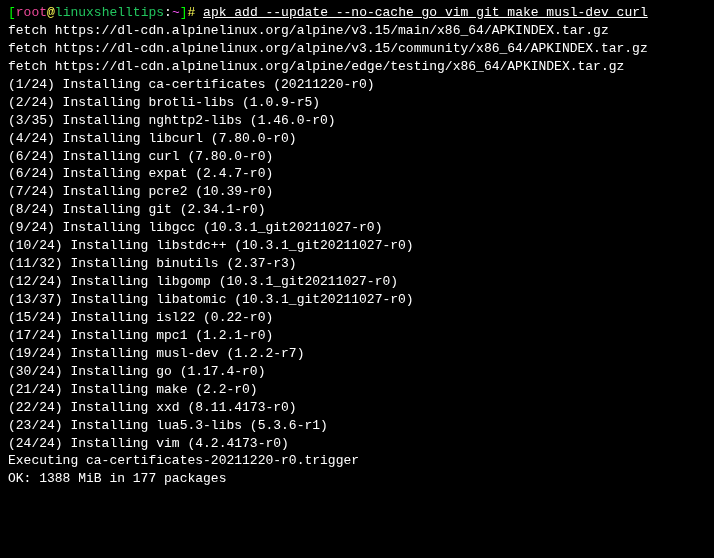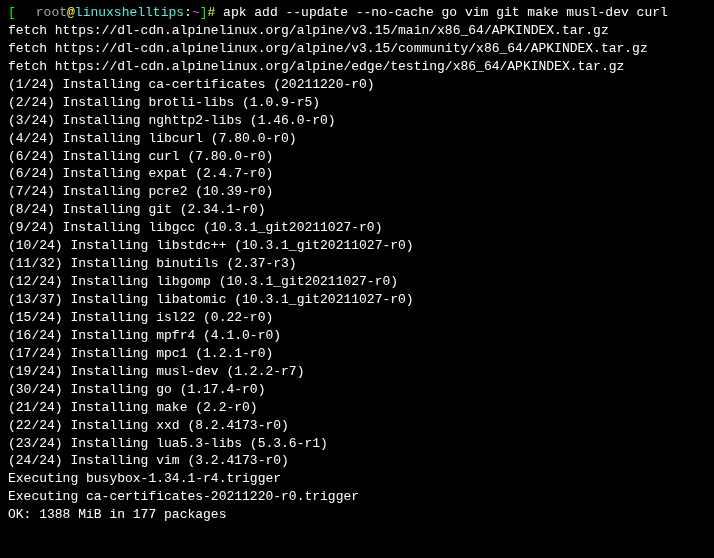--- a/index.html
+++ b/index.html
@@ -12,54 +12,52 @@
       line-height: 1.38;
       width: 714px;
       height: 558px;
       box-sizing: border-box;
       overflow: hidden;
     }
     .line {
       white-space: pre;
     }
     .bracket { color: #00ff00; }
-    .user { color: #a3a3a3; margin-left: 20px; }
+    .user { color: #ec4899; }
     .at { color: #ffff55; }
-    .host { color: #5eead4; }
+    .host { color: #22c55e; }
     .path { color: #ff55ff; }
     .hash { color: #ffff55; }
-    .cmd { color: #ffffff; }
+    .cmd { color: #ffffff; text-decoration: underline; }
     .out { color: #ffffff; }
   </style>
 </head>
 <body>
 
 <div id="terminal">
     <div class="line"><span><span class="bracket">[</span><span class="user">root</span><span class="at">@</span><span class="host">linuxshelltips</span><span class="out">:</span><span class="path">~</span><span class="bracket">]</span><span class="hash"># </span></span><span class="cmd">apk add --update --no-cache go vim git make musl-dev curl</span></div>
     <div class="line"><span class="out">fetch https://dl-cdn.alpinelinux.org/alpine/v3.15/main/x86_64/APKINDEX.tar.gz</span></div>
     <div class="line"><span class="out">fetch https://dl-cdn.alpinelinux.org/alpine/v3.15/community/x86_64/APKINDEX.tar.gz</span></div>
     <div class="line"><span class="out">fetch https://dl-cdn.alpinelinux.org/alpine/edge/testing/x86_64/APKINDEX.tar.gz</span></div>
     <div class="line"><span class="out">(1/24) Installing ca-certificates (20211220-r0)</span></div>
     <div class="line"><span class="out">(2/24) Installing brotli-libs (1.0.9-r5)</span></div>
-    <div class="line"><span class="out">(3/24) Installing nghttp2-libs (1.46.0-r0)</span></div>
+    <div class="line"><span class="out">(3/35) Installing nghttp2-libs (1.46.0-r0)</span></div>
     <div class="line"><span class="out">(4/24) Installing libcurl (7.80.0-r0)</span></div>
     <div class="line"><span class="out">(6/24) Installing curl (7.80.0-r0)</span></div>
     <div class="line"><span class="out">(6/24) Installing expat (2.4.7-r0)</span></div>
     <div class="line"><span class="out">(7/24) Installing pcre2 (10.39-r0)</span></div>
     <div class="line"><span class="out">(8/24) Installing git (2.34.1-r0)</span></div>
     <div class="line"><span class="out">(9/24) Installing libgcc (10.3.1_git20211027-r0)</span></div>
     <div class="line"><span class="out">(10/24) Installing libstdc++ (10.3.1_git20211027-r0)</span></div>
     <div class="line"><span class="out">(11/32) Installing binutils (2.37-r3)</span></div>
     <div class="line"><span class="out">(12/24) Installing libgomp (10.3.1_git20211027-r0)</span></div>
     <div class="line"><span class="out">(13/37) Installing libatomic (10.3.1_git20211027-r0)</span></div>
     <div class="line"><span class="out">(15/24) Installing isl22 (0.22-r0)</span></div>
-    <div class="line"><span class="out">(16/24) Installing mpfr4 (4.1.0-r0)</span></div>
     <div class="line"><span class="out">(17/24) Installing mpc1 (1.2.1-r0)</span></div>
     <div class="line"><span class="out">(19/24) Installing musl-dev (1.2.2-r7)</span></div>
     <div class="line"><span class="out">(30/24) Installing go (1.17.4-r0)</span></div>
     <div class="line"><span class="out">(21/24) Installing make (2.2-r0)</span></div>
-    <div class="line"><span class="out">(22/24) Installing xxd (8.2.4173-r0)</span></div>
+    <div class="line"><span class="out">(22/24) Installing xxd (8.11.4173-r0)</span></div>
     <div class="line"><span class="out">(23/24) Installing lua5.3-libs (5.3.6-r1)</span></div>
-    <div class="line"><span class="out">(24/24) Installing vim (3.2.4173-r0)</span></div>
-    <div class="line"><span class="out">Executing busybox-1.34.1-r4.trigger</span></div>
+    <div class="line"><span class="out">(24/24) Installing vim (4.2.4173-r0)</span></div>
     <div class="line"><span class="out">Executing ca-certificates-20211220-r0.trigger</span></div>
     <div class="line"><span class="out">OK: 1388 MiB in 177 packages</span></div>
   </div>
 
 </body></html>

